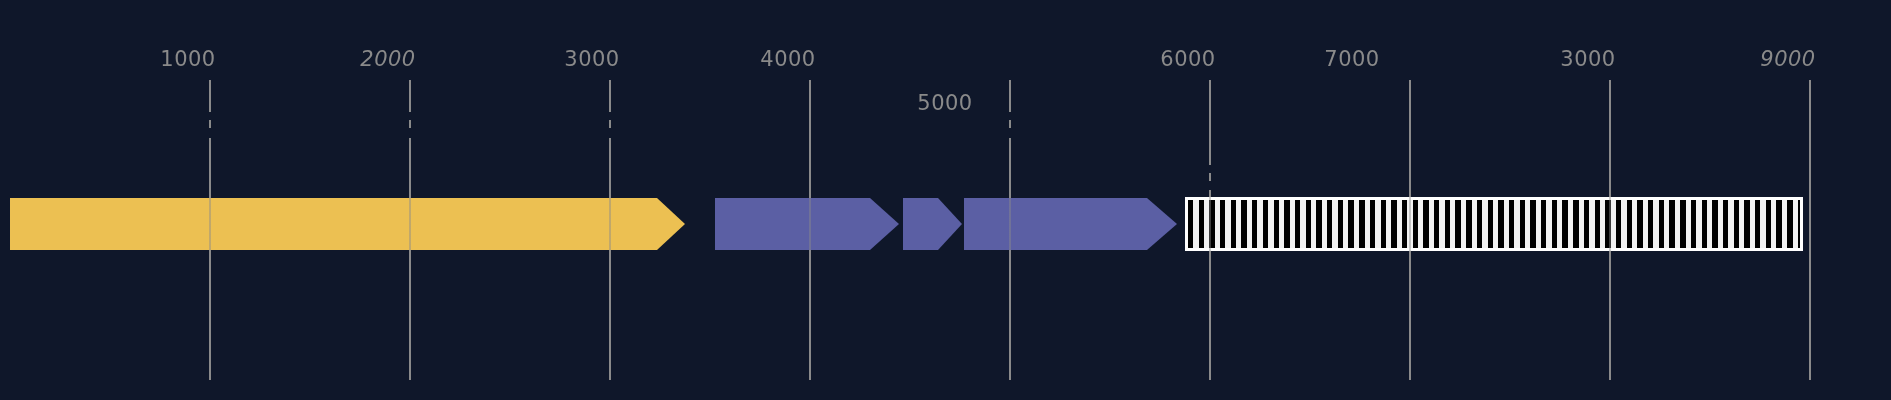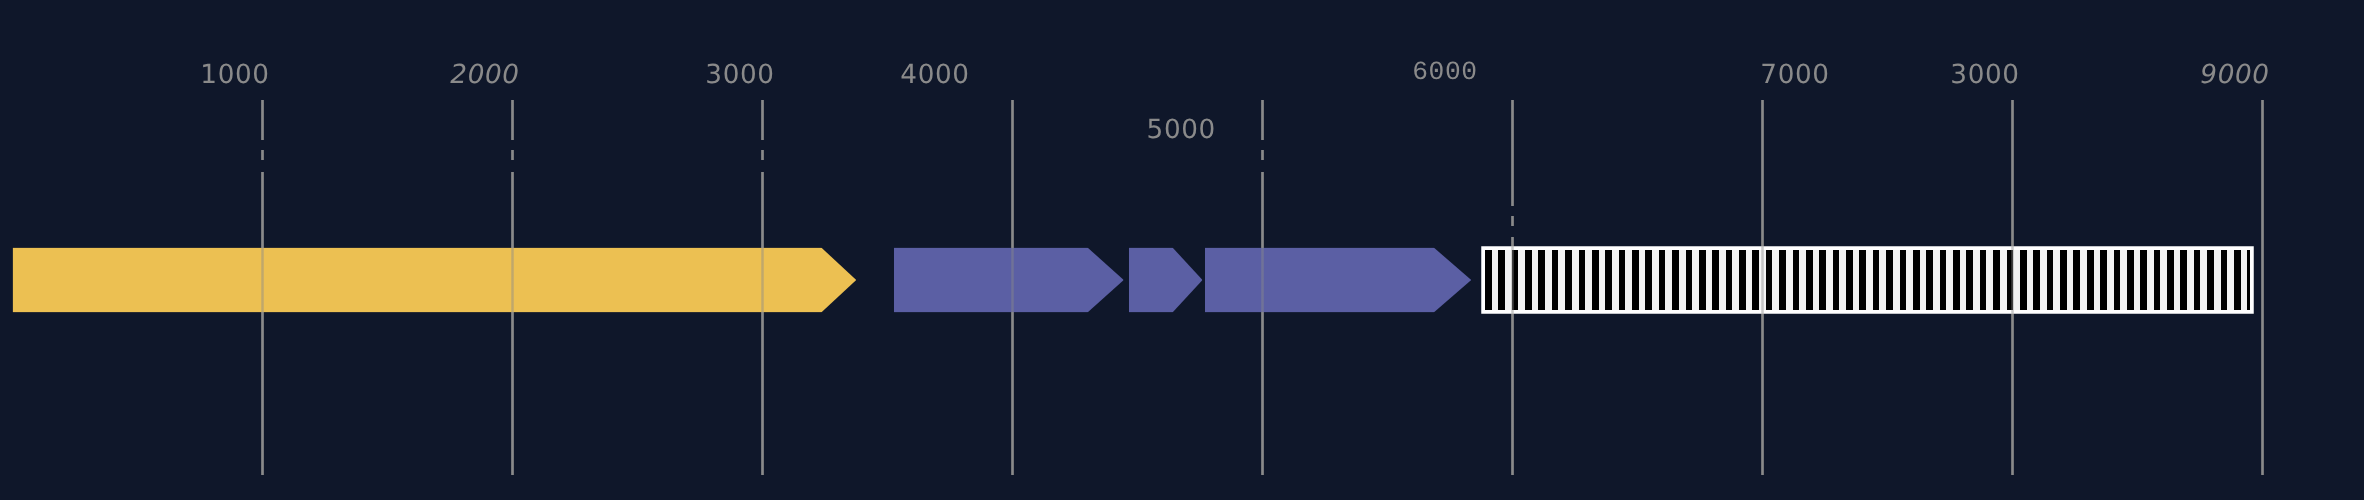--- a/index.html
+++ b/index.html
@@ -106,20 +106,20 @@
       <div class="gl gl-over break-upper" style="left: 1009px;"></div>
       <div class="gl gl-over break-lower" style="left: 1209px;"></div>
       <div class="gl gl-over break-none" style="left: 1409px;"></div>
       <div class="gl gl-over break-none" style="left: 1609px;"></div>
       <div class="gl gl-over break-none" style="left: 1809px;"></div>
     </div>
   <div class="layer" id="tick-labels">
       <div class="tick-label" style="left: 128px;">1000</div>
       <div class="tick-label" style="left: 328px; font-style: italic;">2000</div>
       <div class="tick-label" style="left: 532px;">3000</div>
-      <div class="tick-label" style="left: 688px;">4000</div>
+      <div class="tick-label" style="left: 728px;">4000</div>
       <div class="tick-label" style="left: 885px; margin-top: 44px;">5000</div>
-      <div class="tick-label" style="left: 1096px; font-family: Liberation Mono, monospace;">6000</div>
-      <div class="tick-label" style="left: 1376px;">7000</div>
+      <div class="tick-label" style="left: 1128px;">6000</div>
+      <div class="tick-label" style="left: 1292px;">7000</div>
       <div class="tick-label" style="left: 1528px;">3000</div>
       <div class="tick-label" style="left: 1728px; font-style: italic;">9000</div>
     </div>
 </div>
 
 </body></html>

